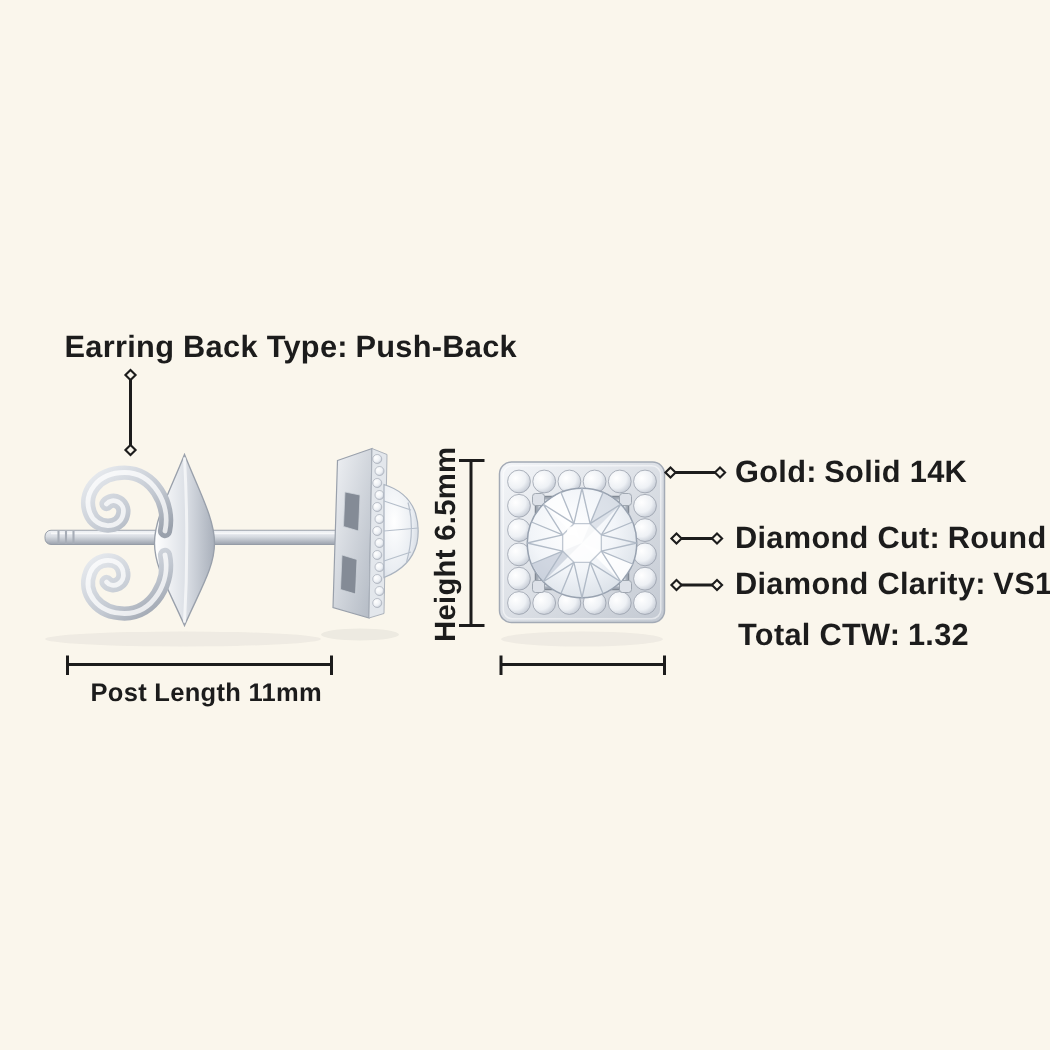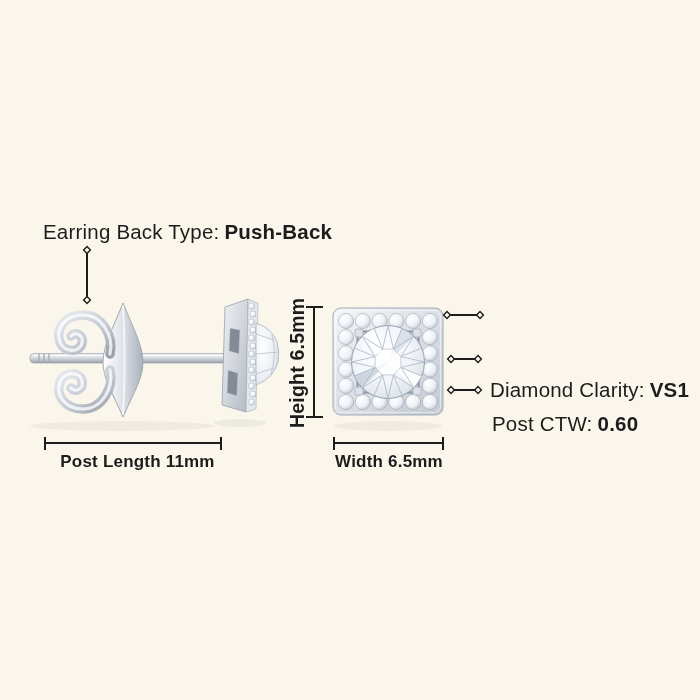--- a/index.html
+++ b/index.html
@@ -3,21 +3,21 @@
 <meta charset="utf-8">
 <style>
   html,body{margin:0;padding:0;}
   #stage{
     position:relative;width:700px;height:700px;overflow:hidden;
     background:#FAF6EC;
     font-family:"Liberation Sans","DejaVu Sans",sans-serif;
     color:#1C1C1C;
   }
   .ann{position:absolute;font-size:20.5px;letter-spacing:.2px;white-space:nowrap;}
-  .ann .lbl{font-weight:400;margin-right:5px;}
+  .ann .lbl{font-weight:700;margin-right:5px;}
   .ann .val{font-weight:700;}
   .mtext{position:absolute;font-size:17px;font-weight:700;letter-spacing:.2px;text-align:center;white-space:nowrap;}
   .mline{position:absolute;background:#1C1C1C;}
   .conn{position:absolute;}
   svg{display:block;}
 </style>
 </head>
 <body>
 
 <div id="stage">
@@ -186,43 +186,48 @@
       <polygon points="71.9,63.4 64.4,70.9 53.6,70.9 46.1,63.4 46.1,52.6 53.6,45.1 64.4,45.1 71.9,52.6" fill="#ffffff" opacity="0.75" stroke="#aeb8c5" stroke-width="0.9"></polygon>
       <circle cx="52" cy="50" r="3" fill="#ffffff" opacity="0.9"></circle>
     </g>
   </svg>
 
   <svg class="conn" style="left:441px;top:308px;" width="46" height="14" viewBox="0 0 46 14">
     <line x1="9" y1="7" x2="36" y2="7" stroke="#1C1C1C" stroke-width="2"></line>
     <path d="M6 3.6 L9.4 7 L6 10.4 L2.6 7 Z" fill="#FAF6EC" stroke="#1C1C1C" stroke-width="1.4"></path>
     <path d="M39 3.6 L42.4 7 L39 10.4 L35.6 7 Z" fill="#FAF6EC" stroke="#1C1C1C" stroke-width="1.4"></path>
   </svg>
+  <div class="ann" style="left:490px;top:303px;">
+    <span class="lbl">Gold:</span><span class="val">Solid 14K</span>
+  </div>
 
   <svg class="conn" style="left:445px;top:352px;" width="40" height="14" viewBox="0 0 40 14">
     <line x1="8" y1="7" x2="31" y2="7" stroke="#1C1C1C" stroke-width="2"></line>
     <path d="M6 3.6 L9.4 7 L6 10.4 L2.6 7 Z" fill="#FAF6EC" stroke="#1C1C1C" stroke-width="1.4"></path>
     <path d="M33 3.6 L36.4 7 L33 10.4 L29.6 7 Z" fill="#FAF6EC" stroke="#1C1C1C" stroke-width="1.4"></path>
   </svg>
+  <div class="ann" style="left:490px;top:347px;">
+    <span class="lbl">Diamond Cut:</span><span class="val">Round</span>
+  </div>
 
   <svg class="conn" style="left:445px;top:383px;" width="40" height="14" viewBox="0 0 40 14">
     <line x1="8" y1="7" x2="31" y2="7" stroke="#1C1C1C" stroke-width="2"></line>
     <path d="M6 3.6 L9.4 7 L6 10.4 L2.6 7 Z" fill="#FAF6EC" stroke="#1C1C1C" stroke-width="1.4"></path>
     <path d="M33 3.6 L36.4 7 L33 10.4 L29.6 7 Z" fill="#FAF6EC" stroke="#1C1C1C" stroke-width="1.4"></path>
   </svg>
   <div class="ann" style="left:490px;top:378px;">
     <span class="lbl">Diamond Clarity:</span><span class="val">VS1</span>
   </div>
 
   <div class="ann" style="left:492px;top:412px;">
-    <span class="lbl">Post CTW:</span><span class="val">0.60</span>
+    <span class="lbl">Total CTW:</span><span class="val">1.32</span>
   </div>
 
   <div class="mline" style="left:45px;top:442px;width:177px;height:2.2px;"></div>
   <div class="mline" style="left:44px;top:437px;width:2.2px;height:12.5px;"></div>
   <div class="mline" style="left:220px;top:437px;width:2.2px;height:12.5px;"></div>
   <div class="mtext" style="left:25px;top:452px;width:225px;">Post Length 11mm</div>
 
   <div class="mline" style="left:334px;top:442px;width:109px;height:2.2px;"></div>
   <div class="mline" style="left:333px;top:437px;width:2.2px;height:12.5px;"></div>
   <div class="mline" style="left:441.5px;top:437px;width:2.2px;height:12.5px;"></div>
-  <div class="mtext" style="left:309px;top:452px;width:160px;">Width 6.5mm</div>
 
 </div>
 
 </body></html>

